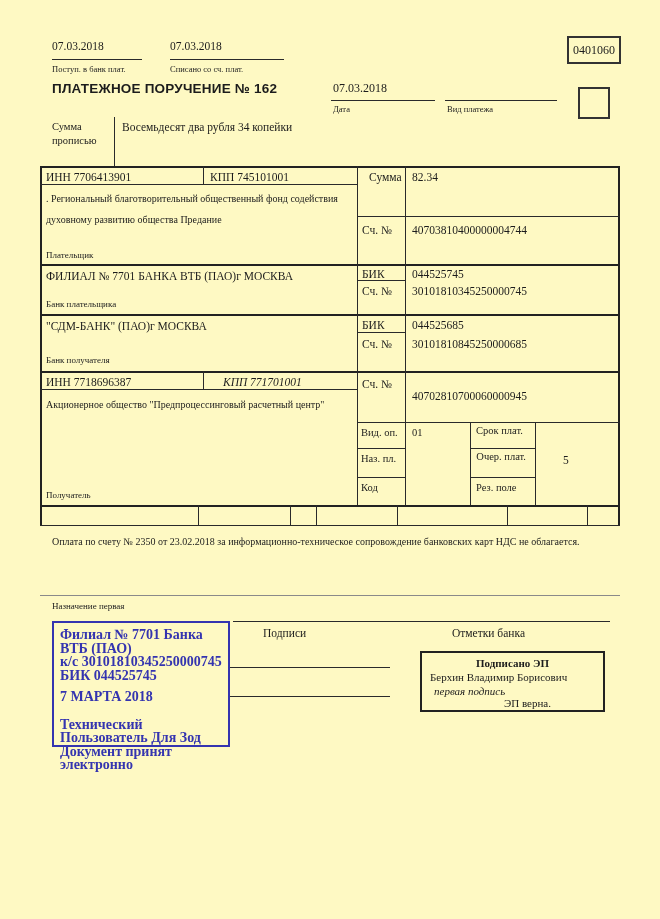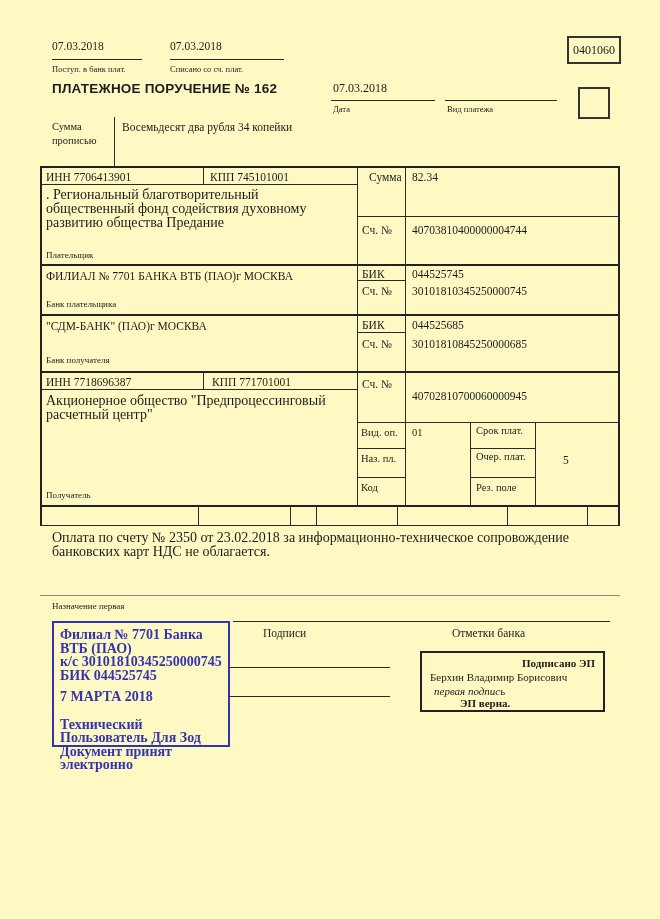--- a/index.html
+++ b/index.html
@@ -4,21 +4,21 @@
 <style>
   html,body{margin:0;padding:0;background:#fff;}
   #page{position:relative;width:660px;height:919px;background:#fef9c3;overflow:hidden;
         font-family:"Liberation Serif","DejaVu Serif",serif;color:#1c1c1c;}
   .abs{position:absolute;}
   .hl{position:absolute;background:#2a2a2a;height:1px;}
   .hl.thick{height:2px;background:#222;}
   .vl{position:absolute;background:#2a2a2a;width:1px;}
   .vl.thick{width:2px;background:#222;}
   .t11{font-size:11.5px;line-height:16px;white-space:nowrap;}
-  .t11w{font-size:14px;line-height:14px;}
+  .t11w{font-size:10px;line-height:21px;}
   .lab{font-size:8.5px;line-height:10px;white-space:nowrap;color:#222;}
   .seclab{font-size:9px;line-height:11px;white-space:nowrap;color:#222;}
   .title{font-family:"Liberation Sans","DejaVu Sans",sans-serif;font-weight:bold;
          font-size:13.5px;white-space:nowrap;letter-spacing:.2px;}
   .codebox{position:absolute;border:2px solid #333;display:flex;align-items:center;
            justify-content:center;font-size:12px;}
   .stamp-blue{position:absolute;border:2px solid var(--blue);color:var(--blue);
               font-weight:bold;font-size:14px;line-height:13.5px;padding:5px 6px;box-sizing:border-box;}
   .stamp-ep{position:absolute;border:2px solid #222;font-size:11px;line-height:14px;
             padding:3px 8px;box-sizing:border-box;}
@@ -105,31 +105,31 @@
   <div class="abs seclab" style="left:46px;top:299px;">Банк плательщика</div>
 
   <div class="abs t11" style="left:46px;top:318px;">"СДМ-БАНК" (ПАО)г МОСКВА</div>
   <div class="abs t11" style="left:362px;top:317px;">БИК</div>
   <div class="abs t11" style="left:412px;top:317px;">044525685</div>
   <div class="abs t11" style="left:362px;top:336px;">Сч. №</div>
   <div class="abs t11" style="left:412px;top:336px;">30101810845250000685</div>
   <div class="abs seclab" style="left:46px;top:355px;">Банк получателя</div>
 
   <div class="abs t11" style="left:46px;top:374px;">ИНН 7718696387</div>
-  <div class="abs t11" style="left:212px;top:374px;">КПП 771701001</div>
+  <div class="abs t11" style="left:223px;top:374px;font-style:italic;">КПП 771701001</div>
   <div class="abs t11" style="left:362px;top:376px;">Сч. №</div>
   <div class="abs t11" style="left:412px;top:376px;margin-top:12px;">40702810700060000945</div>
   <div class="abs t11w" style="left:46px;top:394px;width:300px;">Акционерное общество "Предпроцессинговый расчетный центр"</div>
   <div class="abs seclab" style="left:46px;top:490px;">Получатель</div>
 
   <div class="abs grid-lab" style="left:361px;top:427px;">Вид. оп.</div>
   <div class="abs grid-lab" style="left:412px;top:427px;">01</div>
   <div class="abs grid-lab" style="left:476px;top:425px;width:50px;">Срок плат.</div>
   <div class="abs grid-lab" style="left:361px;top:453px;">Наз. пл.</div>
-  <div class="abs grid-lab" style="left:476px;top:451px;width:50px;">Очер. плат.</div>
+  <div class="abs grid-lab" style="left:476px;top:451px;width:50px;text-align:right;">Очер. плат.</div>
   <div class="abs t11" style="left:563px;top:452px;">5</div>
   <div class="abs grid-lab" style="left:361px;top:482px;">Код</div>
   <div class="abs grid-lab" style="left:476px;top:482px;">Рез. поле</div>
 
   <div class="abs t11w" style="left:52px;top:531px;width:552px;">Оплата по счету № 2350 от 23.02.2018 за информационно-техническое сопровождение банковских карт НДС не облагается.</div>
   <div class="hl" style="left:40px;top:595px;width:580px;background:#8a8a8a;"></div>
   <div class="abs seclab" style="left:52px;top:601px;">Назначение первая</div>
 
   <div class="hl" style="left:233px;top:621px;width:377px;"></div>
   <div class="abs t11" style="left:263px;top:625px;">Подписи</div>
@@ -142,19 +142,19 @@
     <div>к/с 30101810345250000745</div>
     <div>БИК 044525745</div>
     <div style="height:8px;"></div>
     <div>7 МАРТА 2018</div>
     <div style="height:14px;"></div>
     <div>Технический Пользователь Для Зод</div>
     <div>Документ принят электронно</div>
   </div>
 
   <div class="stamp-ep" style="left:420px;top:651px;width:185px;height:61px;">
-    <div style="text-align:right;font-weight:bold;">Подписано ЭП</div>
+    <div style="text-align:center;font-weight:bold;">Подписано ЭП</div>
     <div>Берхин Владимир Борисович</div>
     <div style="font-style:italic;padding-left:4px;">первая подпись</div>
-    <div style="text-align:left;font-weight:bold;padding-left:30px;margin-top:-2px;">ЭП верна.</div>
+    <div style="text-align:center;font-weight:normal;padding-left:30px;margin-top:-2px;">ЭП верна.</div>
   </div>
 
 </div>
 
 </body></html>

